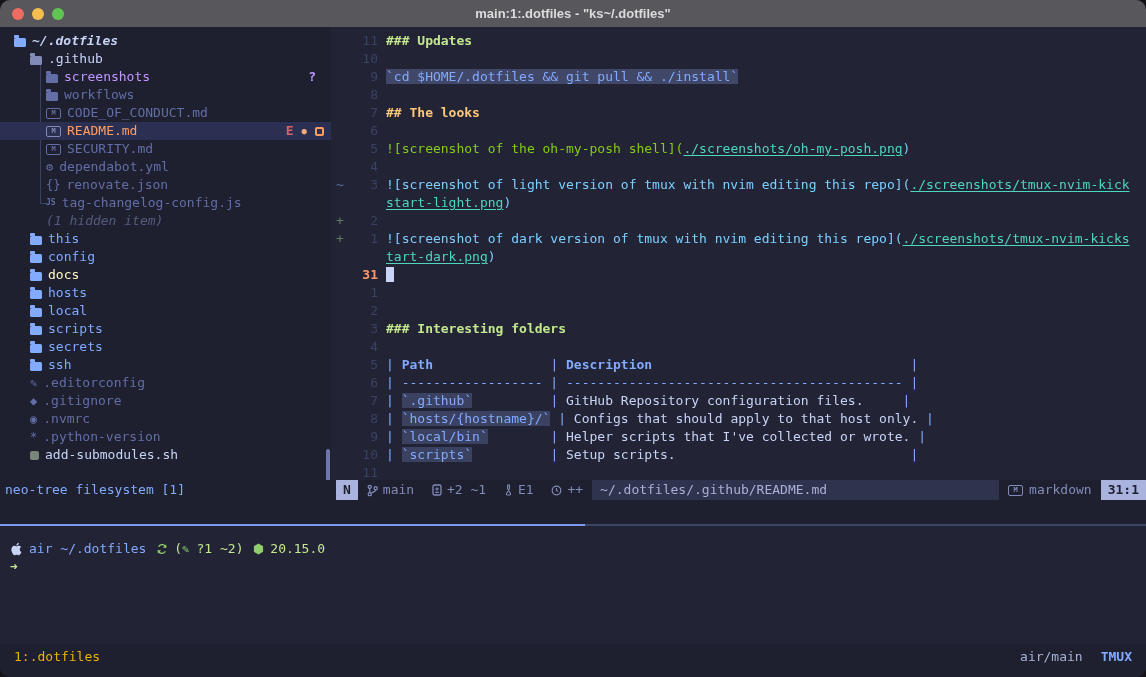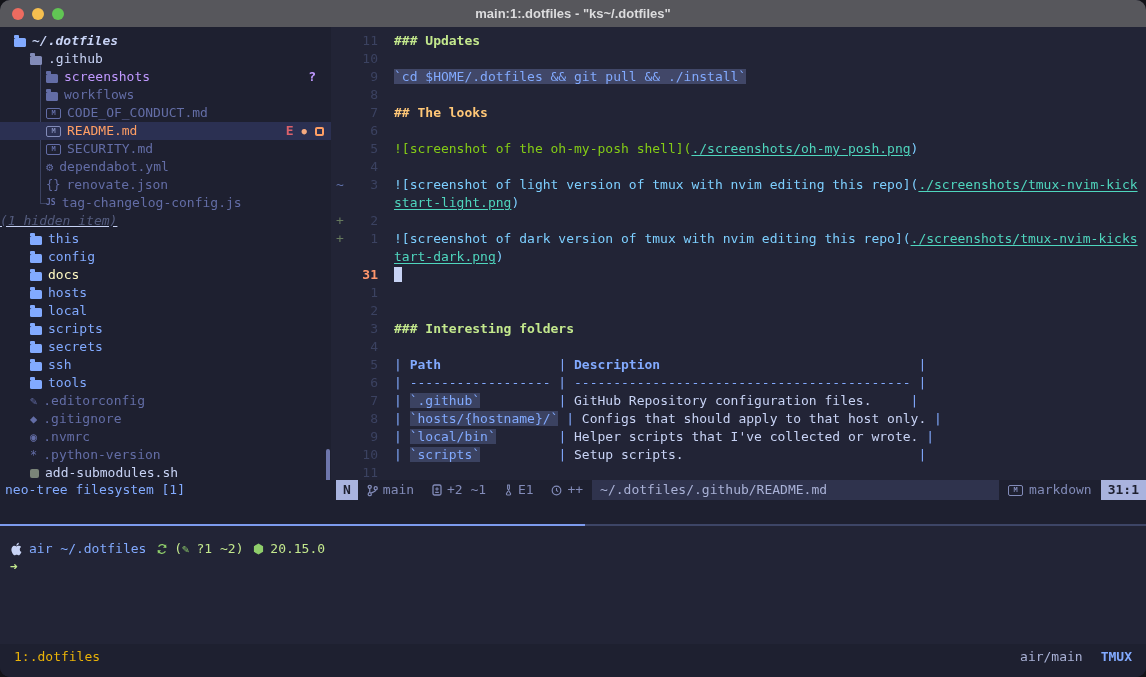--- a/index.html
+++ b/index.html
@@ -29,21 +29,21 @@
   .guide{position:absolute;background:#3b4261;}
   .mk-e{color:#db616b;font-weight:bold;}
   .mk-dot{color:#f5a97f;font-size:9px;}
   .mk-box{width:9px;height:9px;border:2px solid #ff9e64;border-radius:2px;box-sizing:border-box;}
   #side-thumb{position:absolute;right:1px;top:422px;width:4px;height:34px;border-radius:2px;background:#7c86c2;opacity:.85;}
   
   #editor{flex:1;background:#222436;padding-top:5px;overflow:hidden;}
   .ln{display:flex;height:18px;line-height:18px;white-space:pre;}
   .sgn{width:16px;padding-left:5px;flex:none;}
   .num{width:26px;flex:none;text-align:right;color:#3b4261;}
-  .txt{margin-left:16px;white-space:pre;}
+  .txt{margin-left:8px;white-space:pre;}
   .txt span{white-space:pre;}
   .u{text-decoration:underline;text-underline-offset:2px;}
   .cur{background:#c8d3f5;color:transparent;}
   
   #statusrow{height:20px;display:flex;background:#1e2030;font-size:13px;}
   #neo-status{width:331px;flex:none;background:#1e2030;color:#82aaff;line-height:20px;padding-left:5px;}
   #lualine{flex:1;display:flex;align-items:stretch;line-height:20px;color:#828bb8;overflow:hidden;}
   .seg{display:flex;align-items:center;}
   .badge{background:#a9b3de;color:#1e2030;font-weight:bold;padding:0 7px;}
   #seg-info{padding:0 9px;display:flex;align-items:center;gap:5px;white-space:pre;}
@@ -81,30 +81,29 @@
           <div class="trow" style="padding-left: 14px;"><span class="ic ic-folder" style="color: rgb(130, 170, 255);"></span><span class="tlabel" style="color: rgb(200, 211, 245); font-weight: bold; font-style: italic;">~/.dotfiles</span><span class="grow"></span></div>
           <div class="trow" style="padding-left: 30px;"><span class="ic ic-folder" style="color: rgb(130, 139, 184);"></span><span class="tlabel" style="color: rgb(200, 211, 245);">.github</span><span class="grow"></span></div>
           <div class="trow" style="padding-left: 46px;"><span class="ic ic-folder" style="color: rgb(99, 109, 166);"></span><span class="tlabel" style="color: rgb(192, 153, 255);">screenshots</span><span class="grow"></span><span style="color: rgb(192, 153, 255); font-weight: bold; margin-right: 15px;">?</span></div>
           <div class="trow" style="padding-left: 46px;"><span class="ic ic-folder" style="color: rgb(99, 109, 166);"></span><span class="tlabel" style="color: rgb(99, 109, 166);">workflows</span><span class="grow"></span></div>
           <div class="trow" style="padding-left: 46px;"><span class="ic ic-md" style="color: rgb(99, 109, 166);">M</span><span class="tlabel" style="color: rgb(99, 109, 166);">CODE_OF_CONDUCT.md</span><span class="grow"></span></div>
           <div class="trow sel" style="padding-left: 46px;"><span class="ic ic-md" style="color: rgb(130, 139, 184);">M</span><span class="tlabel" style="color: rgb(255, 158, 100);">README.md</span><span class="grow"></span><span class="mk-e">E</span><span class="mk-dot" style="margin: 0px 8px;">●</span><span class="mk-box" style="margin-right: 7px;"></span></div>
           <div class="trow" style="padding-left: 46px;"><span class="ic ic-md" style="color: rgb(99, 109, 166);">M</span><span class="tlabel" style="color: rgb(99, 109, 166);">SECURITY.md</span><span class="grow"></span></div>
           <div class="trow" style="padding-left: 46px;"><span class="ic ic-txt" style="color: rgb(99, 109, 166);">⚙</span><span class="tlabel" style="color: rgb(99, 109, 166);">dependabot.yml</span><span class="grow"></span></div>
           <div class="trow" style="padding-left: 46px;"><span class="ic ic-txt" style="color: rgb(99, 109, 166);">{}</span><span class="tlabel" style="color: rgb(99, 109, 166);">renovate.json</span><span class="grow"></span></div>
           <div class="trow" style="padding-left: 46px;"><span class="ic ic-js" style="color: rgb(99, 109, 166);">JS</span><span class="tlabel" style="color: rgb(99, 109, 166);">tag-changelog-config.js</span><span class="grow"></span></div>
-          <div class="trow" style=" text-decoration: underline;"><span class="tlabel" style="color: rgb(84, 92, 126); font-style: italic; margin-left: 0px;">(1 hidden item)</span><span class="grow"></span></div>
+          <div class="trow" style="padding-left: 46px;"><span class="tlabel" style="color: rgb(84, 92, 126); font-style: italic; margin-left: 0px;">(1 hidden item)</span><span class="grow"></span></div>
           <div class="trow" style="padding-left: 30px;"><span class="ic ic-folder" style="color: rgb(130, 170, 255);"></span><span class="tlabel" style="color: rgb(130, 170, 255);">this</span><span class="grow"></span></div>
           <div class="trow" style="padding-left: 30px;"><span class="ic ic-folder" style="color: rgb(130, 170, 255);"></span><span class="tlabel" style="color: rgb(130, 170, 255);">config</span><span class="grow"></span></div>
           <div class="trow" style="padding-left: 30px;"><span class="ic ic-folder" style="color: rgb(130, 170, 255);"></span><span class="tlabel" style="color: #fef9c3;">docs</span><span class="grow"></span></div>
           <div class="trow" style="padding-left: 30px;"><span class="ic ic-folder" style="color: rgb(130, 170, 255);"></span><span class="tlabel" style="color: rgb(130, 170, 255);">hosts</span><span class="grow"></span></div>
           <div class="trow" style="padding-left: 30px;"><span class="ic ic-folder" style="color: rgb(130, 170, 255);"></span><span class="tlabel" style="color: rgb(130, 170, 255);">local</span><span class="grow"></span></div>
           <div class="trow" style="padding-left: 30px;"><span class="ic ic-folder" style="color: rgb(130, 170, 255);"></span><span class="tlabel" style="color: rgb(130, 170, 255);">scripts</span><span class="grow"></span></div>
           <div class="trow" style="padding-left: 30px;"><span class="ic ic-folder" style="color: rgb(130, 170, 255);"></span><span class="tlabel" style="color: rgb(130, 170, 255);">secrets</span><span class="grow"></span></div>
           <div class="trow" style="padding-left: 30px;"><span class="ic ic-folder" style="color: rgb(130, 170, 255);"></span><span class="tlabel" style="color: rgb(130, 170, 255);">ssh</span><span class="grow"></span></div>
-          <div class="trow" style="padding-left: 30px;"><span class="ic ic-folder" style="color: rgb(130, 170, 255);"></span><span class="tlabel" style="color: rgb(130, 170, 255);">tools</span><span class="grow"></span></div>
           <div class="trow" style="padding-left: 30px;"><span class="ic ic-txt" style="color: rgb(99, 109, 166);">✎</span><span class="tlabel" style="color: rgb(99, 109, 166);">.editorconfig</span><span class="grow"></span></div>
           <div class="trow" style="padding-left: 30px;"><span class="ic ic-txt" style="color: rgb(99, 109, 166);">◆</span><span class="tlabel" style="color: rgb(99, 109, 166);">.gitignore</span><span class="grow"></span></div>
           <div class="trow" style="padding-left: 30px;"><span class="ic ic-txt" style="color: rgb(99, 109, 166);">◉</span><span class="tlabel" style="color: rgb(99, 109, 166);">.nvmrc</span><span class="grow"></span></div>
           <div class="trow" style="padding-left: 30px;"><span class="ic ic-txt" style="color: rgb(99, 109, 166);">*</span><span class="tlabel" style="color: rgb(99, 109, 166);">.python-version</span><span class="grow"></span></div>
           <div class="trow" style="padding-left: 30px;"><span class="ic ic-sq" style="color: rgb(122, 132, 120);"></span><span class="tlabel" style="color: rgb(200, 211, 245);">add-submodules.sh</span><span class="grow"></span></div>
         </div>
       <div id="side-thumb"></div>
     </div>
     <div id="editor">
         <div class="ln"><span class="sgn"></span><span class="num">11</span><span class="txt"><span style="color: rgb(195, 232, 141); font-weight: bold;">### Updates</span></span></div>

